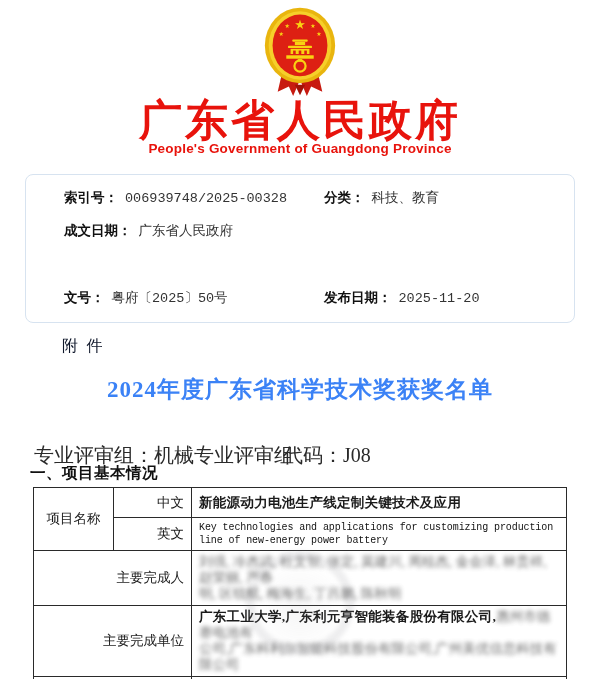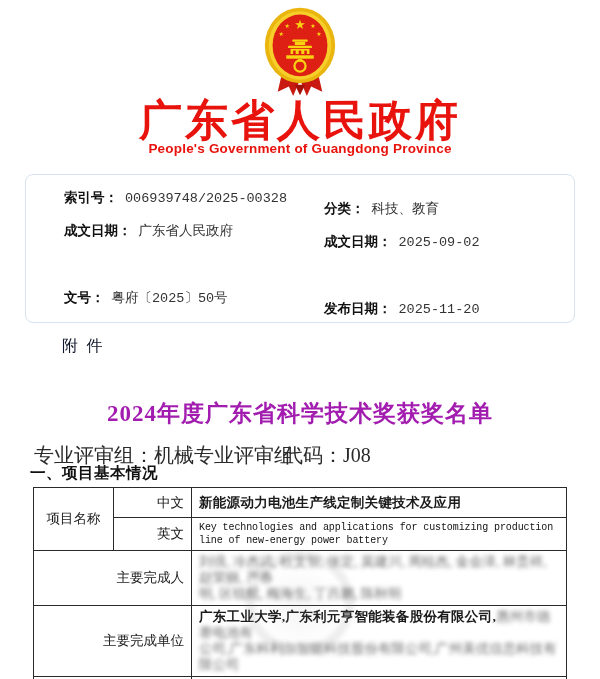--- a/index.html
+++ b/index.html
@@ -26,32 +26,32 @@
   
   .meta-card {
     position:absolute; left:25px; top:174px; width:550px; height:149px;
     border:1px solid #d7e3f0; border-radius:8px; background:#fff;
   }
   .meta-row { position:absolute; left:18px; width:100%; height:20px;font-family:Liberation Mono, monospace; }
   .meta-cell { position:absolute; white-space:nowrap; font-size:13.5px; }
   .meta-cell .lab { font-weight:bold; color:#111; }
   .meta-cell .val { color:#333; margin-left:7px; }
   .m-left  { left:20px; }
-  .m-right { left:280px;margin-top:11px; }
+  .m-right { left:280px; }
   .r1 { top:14px; } .r2 { top:47px; } .r3 { top:80px; } .r4 { top:114px; }
 
   
   .attach-label {
     position:absolute; left:62px; top:336px; font-size:16px; color:#0f172a;
     letter-spacing:2px; font-weight:500;
   }
   .doc-title {
     position:absolute; top:374px; left:0; width:600px; text-align:center;
     font-family:"Liberation Serif","DejaVu Serif",serif;
-    font-size:23px; font-weight:bold; color:#a21caf; letter-spacing:1px;margin-top:24px;
+    font-size:23px; font-weight:bold; color:#3b82f6; letter-spacing:1px;
   }
 
   
   .review-line { position:absolute; top:442px; left:0; width:600px; height:20px;
     font-family:"Liberation Serif","DejaVu Serif",serif; font-size:20px; color:#2a2a2a; }
   .review-left { position:absolute; left:34px; white-space:nowrap; }
   .review-code { position:absolute; left:283px; white-space:nowrap; }
 
   
   .sec-heading {
@@ -131,23 +131,20 @@
         <span class="lab">索引号：</span><span class="val">006939748/2025-00328</span>
       </span>
       <span class="meta-cell m-right">
         <span class="lab">分类：</span><span class="val">科技、教育</span>
       </span>
     </div>
     <div class="meta-row r2">
       <span class="meta-cell m-left">
         <span class="lab">成文日期：</span><span class="val">广东省人民政府</span>
       </span>
-      <span class="meta-cell m-right">
-        <span class="lab">成文日期：</span><span class="val">2025-09-02</span>
-      </span>
     </div>
     <div class="meta-row r4">
       <span class="meta-cell m-left">
         <span class="lab">文号：</span><span class="val">粤府〔2025〕50号</span>
       </span>
       <span class="meta-cell m-right">
         <span class="lab">发布日期：</span><span class="val">2025-11-20</span>
       </span>
     </div>
   </div>

